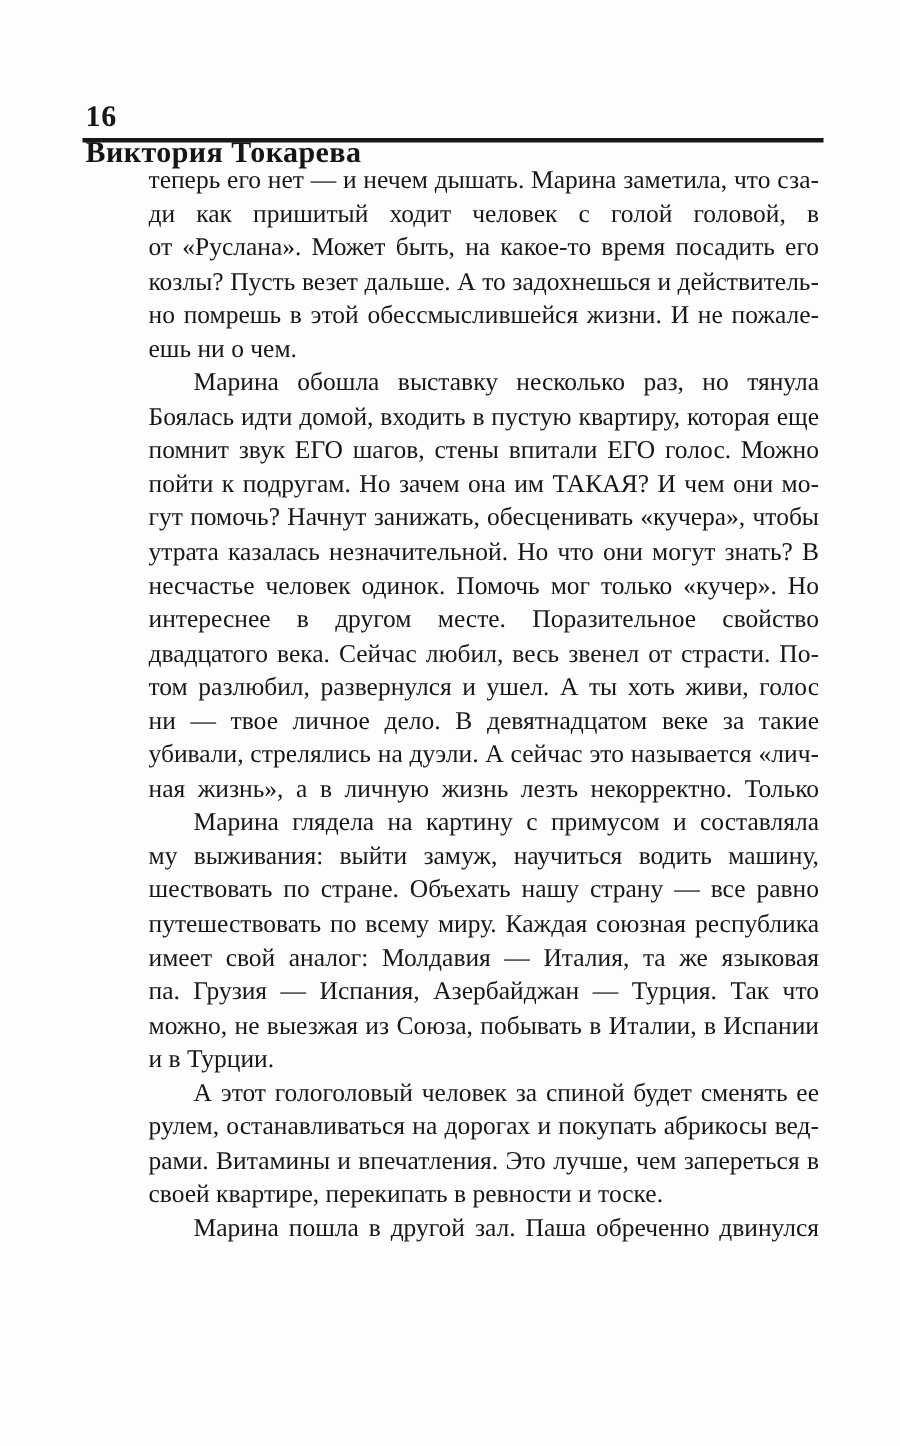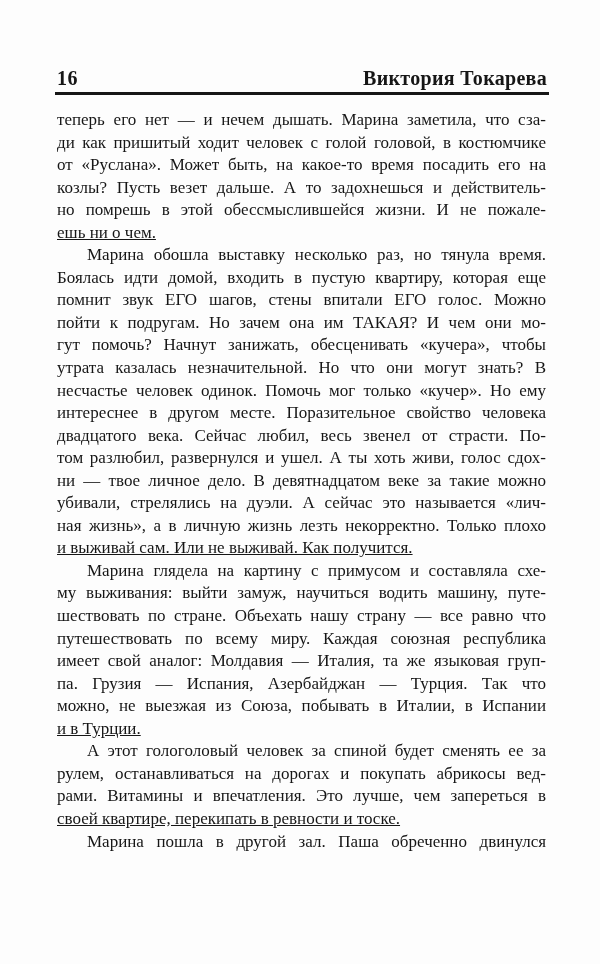--- a/index.html
+++ b/index.html
@@ -19,20 +19,21 @@
   .page-header {
     position: absolute;
     left: 57px;
     width: 490px;
     top: 66px;
     display: flex;
     justify-content: space-between;
     align-items: baseline;
     font-size: 20px;
     line-height: 24px;
+    flex-direction: column;
   }
   .page-number {
     font-weight: bold;
     letter-spacing: 0.5px;
   }
   .running-title {
     font-weight: bold;
     letter-spacing: 0.3px;
   }
   .header-rule {
@@ -50,27 +51,27 @@
     top: 109px;
     font-size: 17px;
     line-height: 22.55px;
   }
   .line {
     text-align: justify;
     text-align-last: justify;
     white-space: normal;
     height: 22.55px;
     overflow: hidden;
+    margin-left: 42px;
   }
   .line.indent {
     padding-left: 30px;
   }
   .line.para-end {
     text-align-last: left;
-    text-decoration: underline;
   }
 </style>
 </head>
 <body>
 
 <div class="page">
   <header class="page-header">
     <span class="page-number">16</span>
     <span class="running-title">Виктория Токарева</span>
   </header>
@@ -88,21 +89,20 @@
       <div class="line">пойти к подругам. Но зачем она им ТАКАЯ? И чем они мо-</div>
       <div class="line">гут помочь? Начнут занижать, обесценивать «кучера», чтобы</div>
       <div class="line">утрата казалась незначительной. Но что они могут знать? В</div>
       <div class="line">несчастье человек одинок. Помочь мог только «кучер». Но ему</div>
       <div class="line">интереснее в другом месте. Поразительное свойство человека</div>
       <div class="line">двадцатого века. Сейчас любил, весь звенел от страсти. По-</div>
       <div class="line">том разлюбил, развернулся и ушел. А ты хоть живи, голос сдох-</div>
       <div class="line">ни — твое личное дело. В девятнадцатом веке за такие можно</div>
       <div class="line">убивали, стрелялись на дуэли. А сейчас это называется «лич-</div>
       <div class="line">ная жизнь», а в личную жизнь лезть некорректно. Только плохо</div>
-      <div class="line para-end">и выживай сам. Или не выживай. Как получится.</div>
       <div class="line indent">Марина глядела на картину с примусом и составляла схе-</div>
       <div class="line">му выживания: выйти замуж, научиться водить машину, путе-</div>
       <div class="line">шествовать по стране. Объехать нашу страну — все равно что</div>
       <div class="line">путешествовать по всему миру. Каждая союзная республика</div>
       <div class="line">имеет свой аналог: Молдавия — Италия, та же языковая груп-</div>
       <div class="line">па. Грузия — Испания, Азербайджан — Турция. Так что</div>
       <div class="line">можно, не выезжая из Союза, побывать в Италии, в Испании</div>
       <div class="line para-end">и в Турции.</div>
       <div class="line indent">А этот гологоловый человек за спиной будет сменять ее за</div>
       <div class="line">рулем, останавливаться на дорогах и покупать абрикосы вед-</div>

